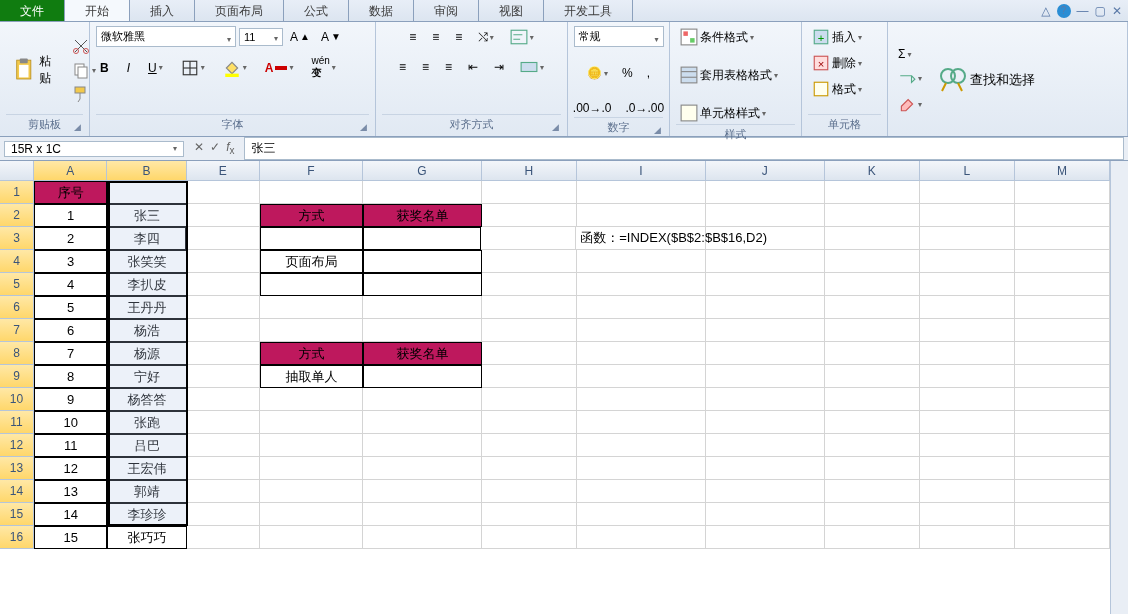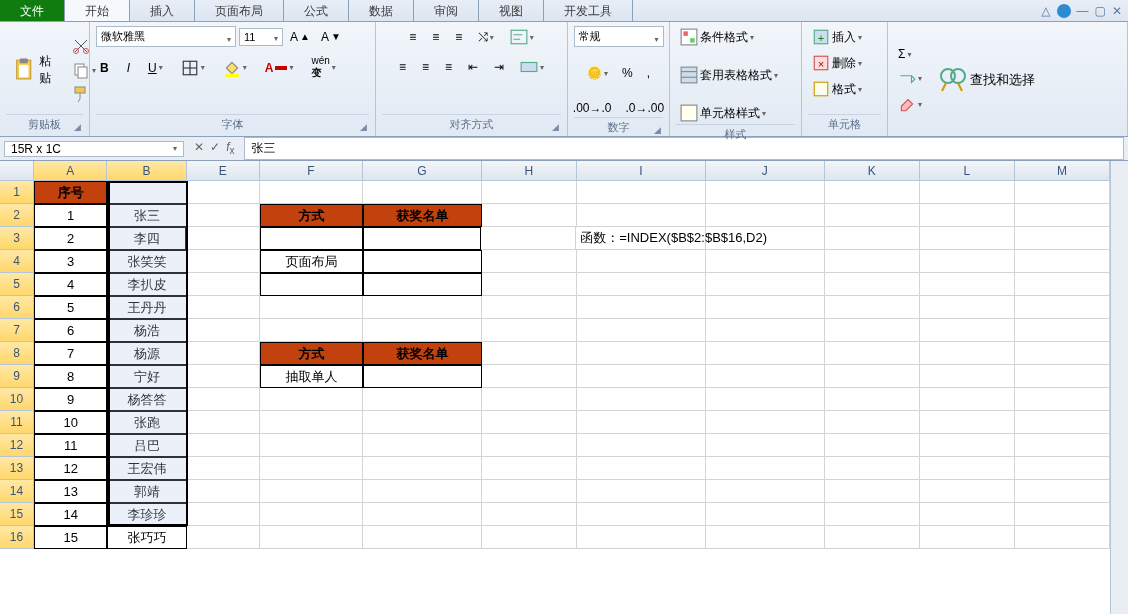--- a/index.html
+++ b/index.html
@@ -36,21 +36,21 @@
 .rowhdr{width:34px;height:23px;background:linear-gradient(#f3f6fa,#dde5ef);border-right:1px solid #b5c5da;border-bottom:1px solid #b5c5da;display:flex;align-items:center;justify-content:center;color:#3b557a}
 .rowhdr.sel{background:linear-gradient(#ffe8a6,#ffd76b)}
 .grid{flex:1;overflow:hidden;position:relative}
 .colhdrs{display:flex;height:20px}
 .colhdr{background:linear-gradient(#f3f6fa,#dde5ef);border-right:1px solid #b5c5da;border-bottom:1px solid #b5c5da;display:flex;align-items:center;justify-content:center;color:#3b557a}
 .colhdr.sel{background:linear-gradient(#ffe8a6,#ffd76b)}
 .cells{position:relative}
 .gridrow{display:flex;height:23px}
 .cell{border-right:1px solid #d4d4d4;border-bottom:1px solid #d4d4d4;display:flex;align-items:center;justify-content:center;font-size:13px;overflow:visible;white-space:nowrap}
 .cA{width:74px}.cB{width:80px}.cE{width:74px}.cF{width:104px}.cG{width:120px}.cH{width:96px}.cI{width:130px}.cJ{width:120px}.cK{width:96px}.cL{width:96px}.cM{width:96px}
-.hdr-yellow{background:#c2410c;font-weight:bold;border:1px solid #000!important}
+.hdr-yellow{background:#be185d;font-weight:normal;border:1px solid #000!important}
 .blk{border:1px solid #000!important}
 .sel-range{position:absolute;left:74px;top:0;width:80px;height:345px;border:2px solid #000;pointer-events:none;background:rgba(180,200,230,.25)}
 .sel-active{position:absolute;left:74px;top:0;width:80px;height:23px;background:#fff;border:1px solid #000;pointer-events:none}
 .vscroll{width:18px;background:#e9eef5;border-left:1px solid #b5c5da}
 .left{justify-content:flex-start;padding-left:4px}
 </style>
 </head>
 <body>
 
 <div class="tabs">

